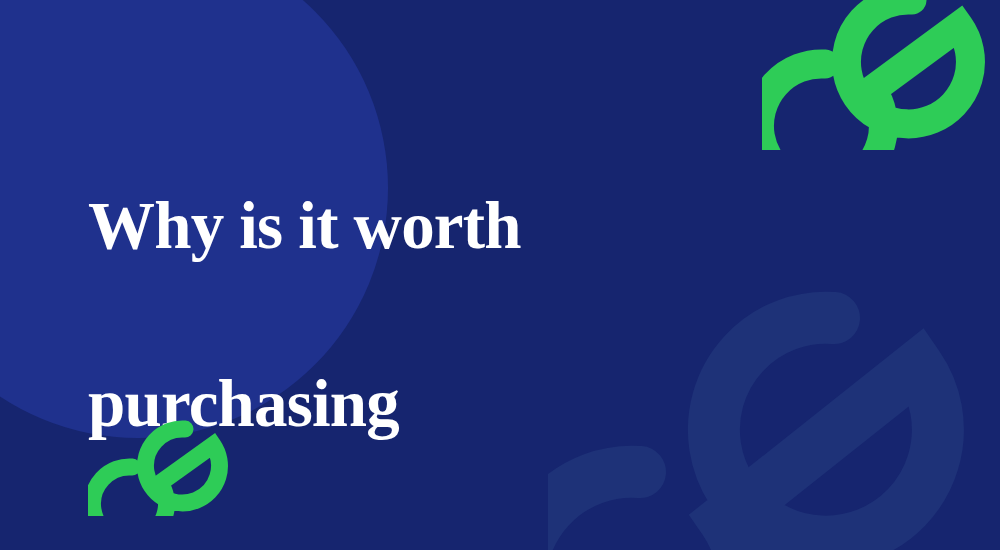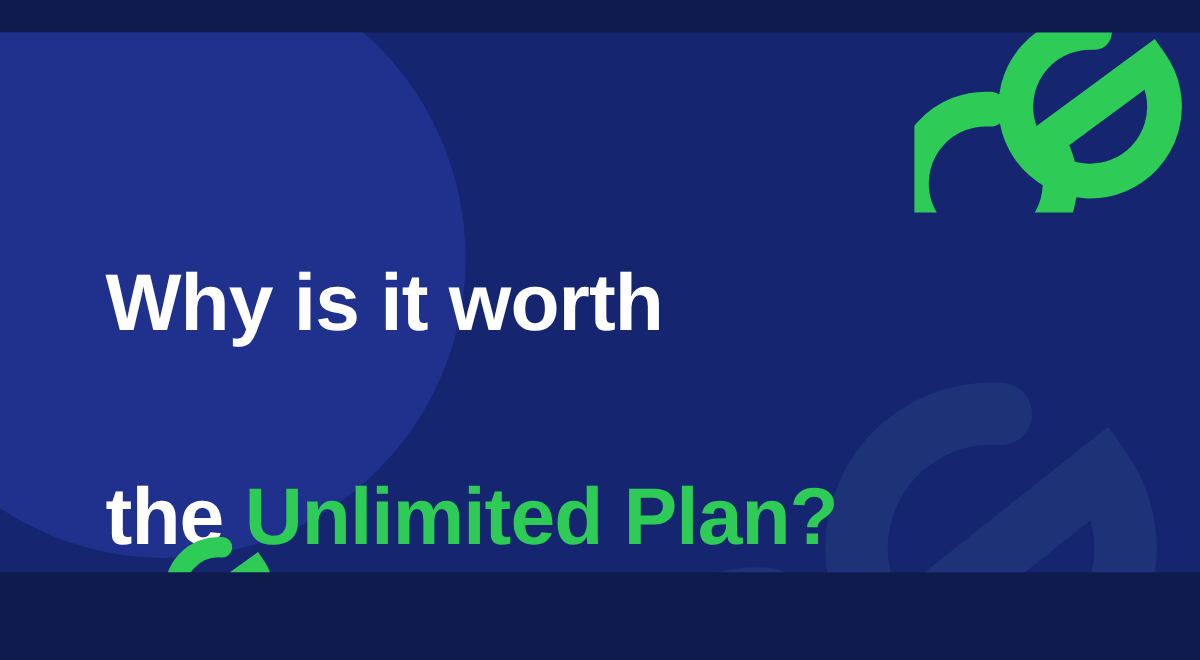--- a/index.html
+++ b/index.html
@@ -4,25 +4,24 @@
 <title>Unlimited Plan Banner</title>
 <style>
   html, body {
     margin: 0;
     padding: 0;
     background: #0f1b4c;
   }
   #stage {
     position: relative;
     width: 1000px;
-    height: 450px;
+    height: 550px;
     overflow: hidden;
     background: #16256f;
-    font-family: Liberation Sans, sans-serif;
-    margin-top: 27px;
+    font-family: Liberation Serif, serif;
   }
 
   
   .bg-layer {
     position: absolute;
     inset: 0;
     width: 1000px;
     height: 550px;
     pointer-events: none;
   }
@@ -100,20 +99,21 @@
   </svg>
 
   <svg class="logo-topright" viewBox="0 0 262 184" fill="none" aria-hidden="true">
     <g stroke="#2ecc57" stroke-width="29" stroke-linecap="round" fill="none">
       <path d="M150 34 A62 62 0 1 0 197 60 L110 124 A62 62 0 1 1 63 98"></path>
     </g>
   </svg>
 
   <h1 class="headline" style="color: rgb(255, 255, 255);">
     <span class="line">Why is it worth</span>
+    <span class="line">purchasing</span>
     <span class="line"><span>the </span><span class="accent" style="color: rgb(46, 204, 87);">Unlimited Plan?</span></span>
   </h1>
 
   <svg class="logo-bottomleft" viewBox="0 0 170 108" fill="none" aria-hidden="true">
     <g stroke="#2ecc57" stroke-width="17" stroke-linecap="round" fill="none">
       <path d="M97 21 A37 37 0 1 0 125 37 L72 75 A37 37 0 1 1 44 59"></path>
     </g>
   </svg>
 
 </div>

